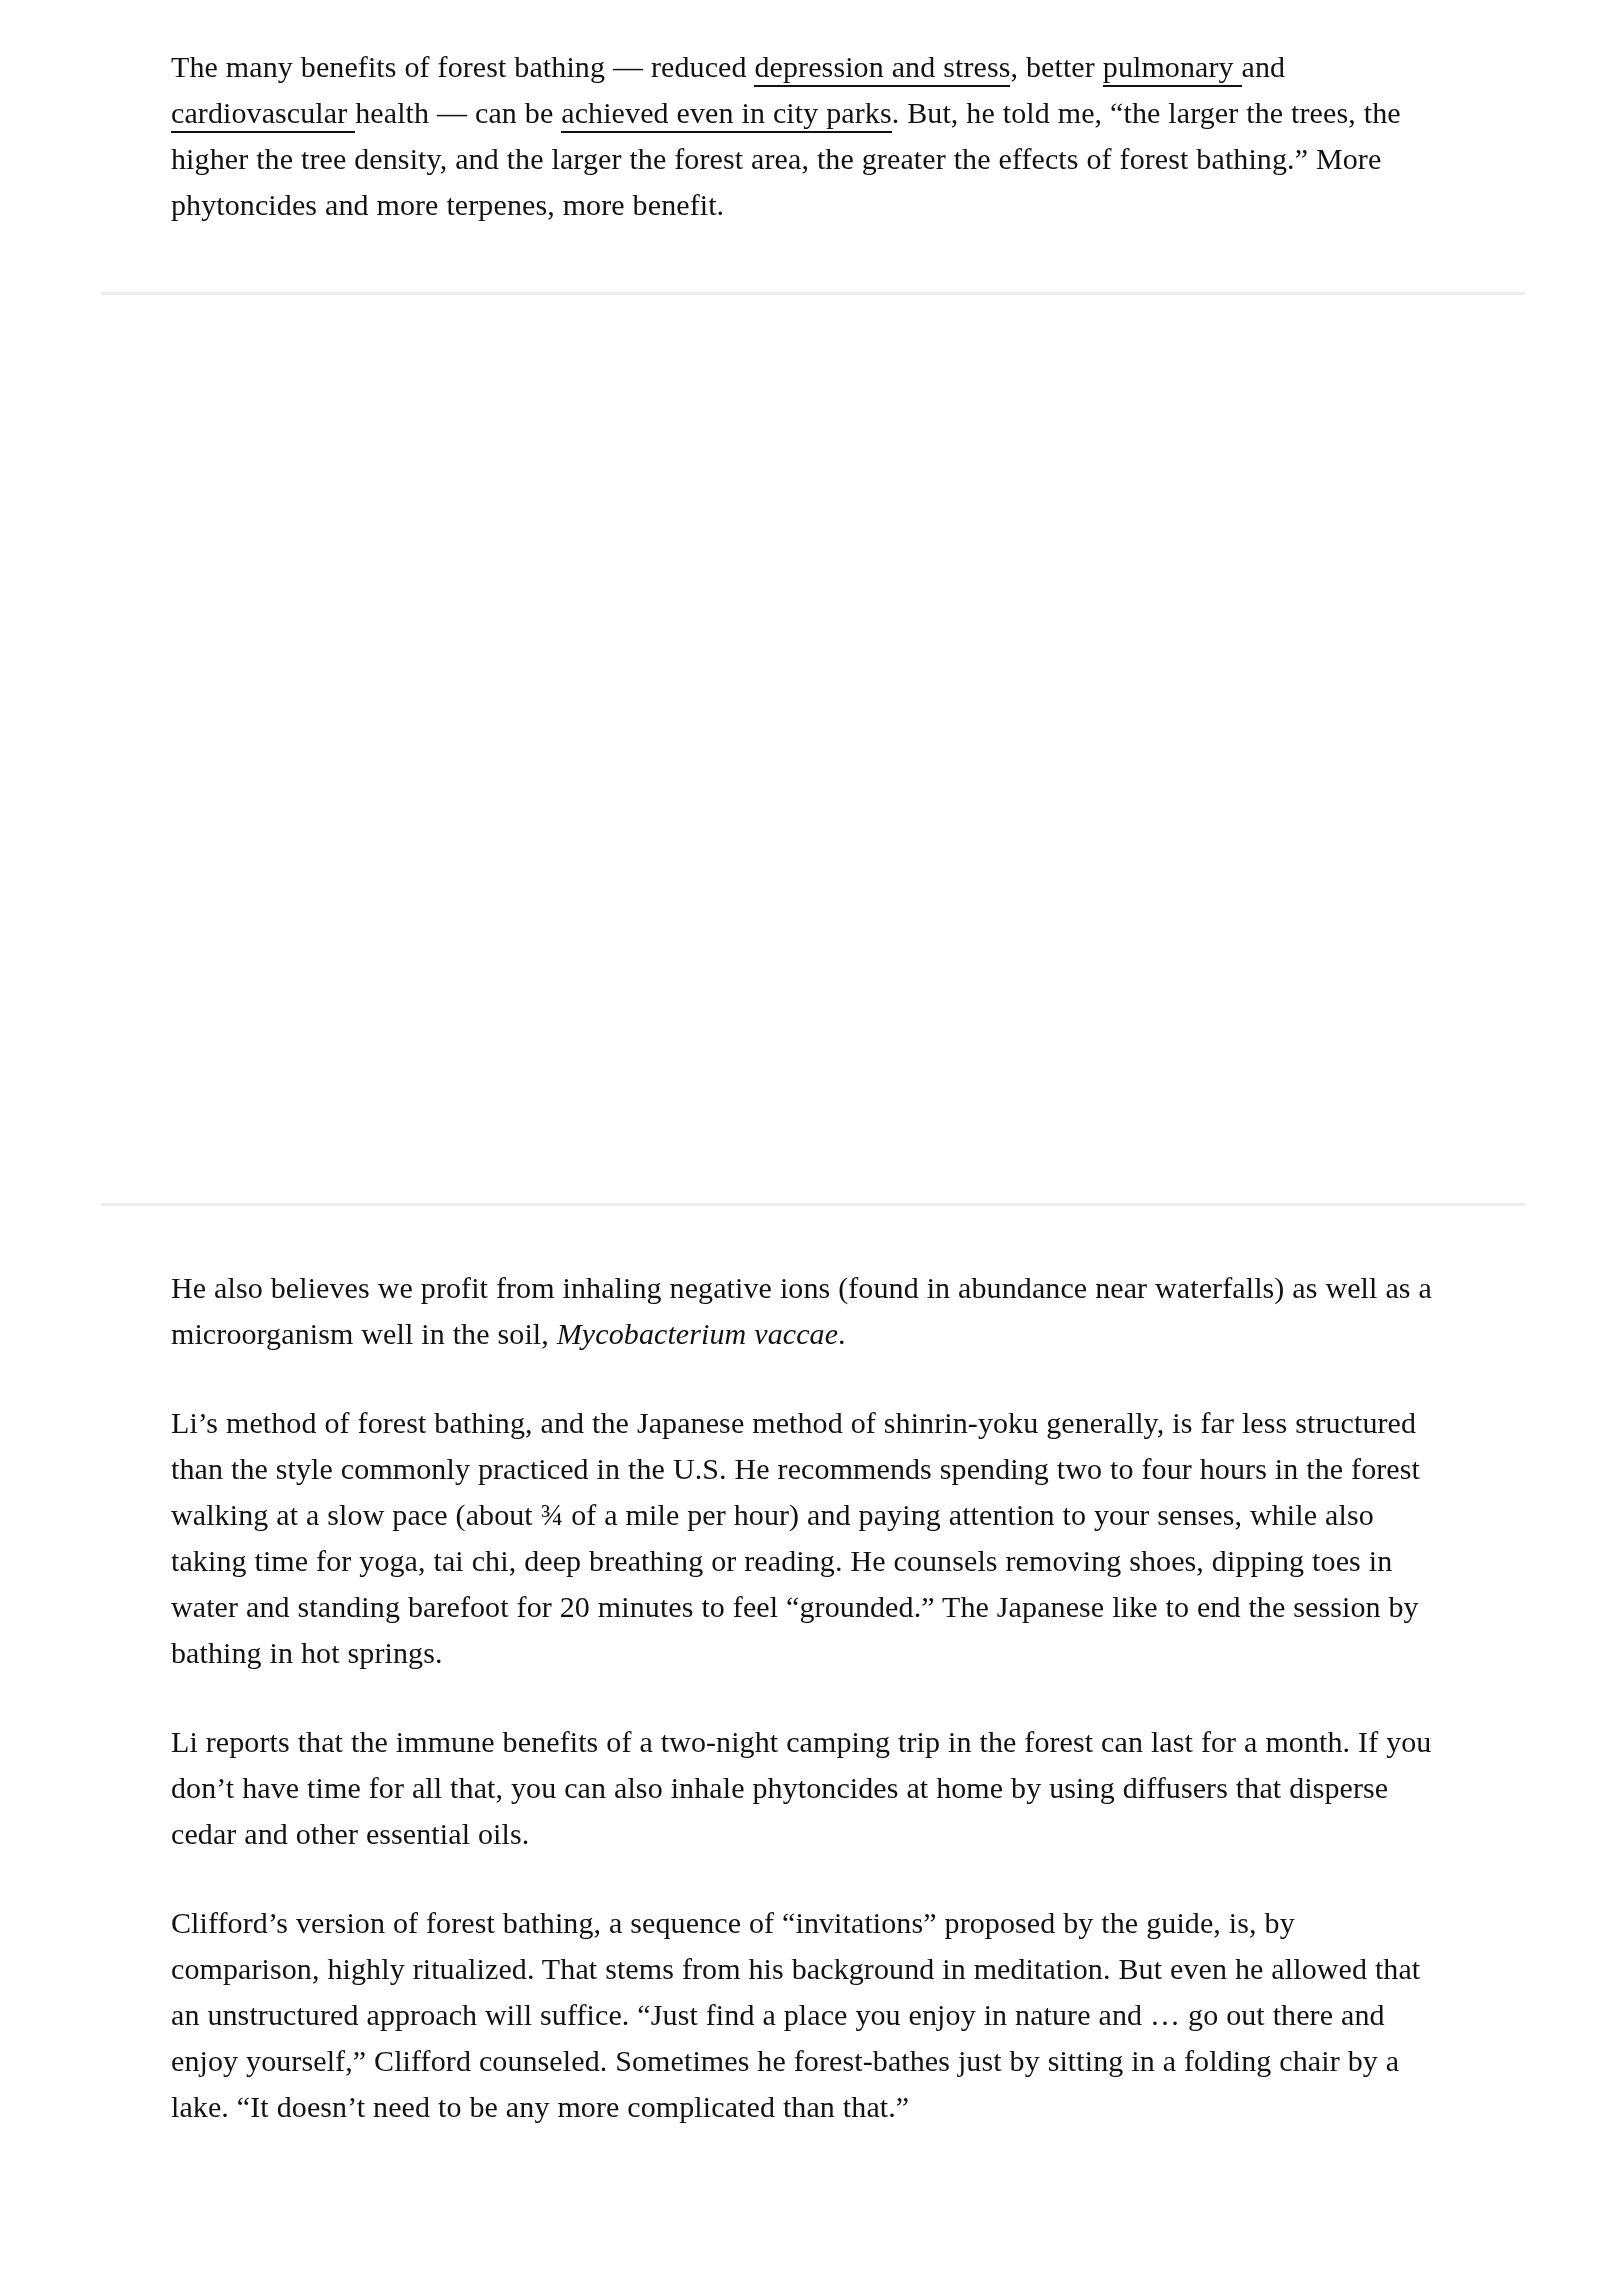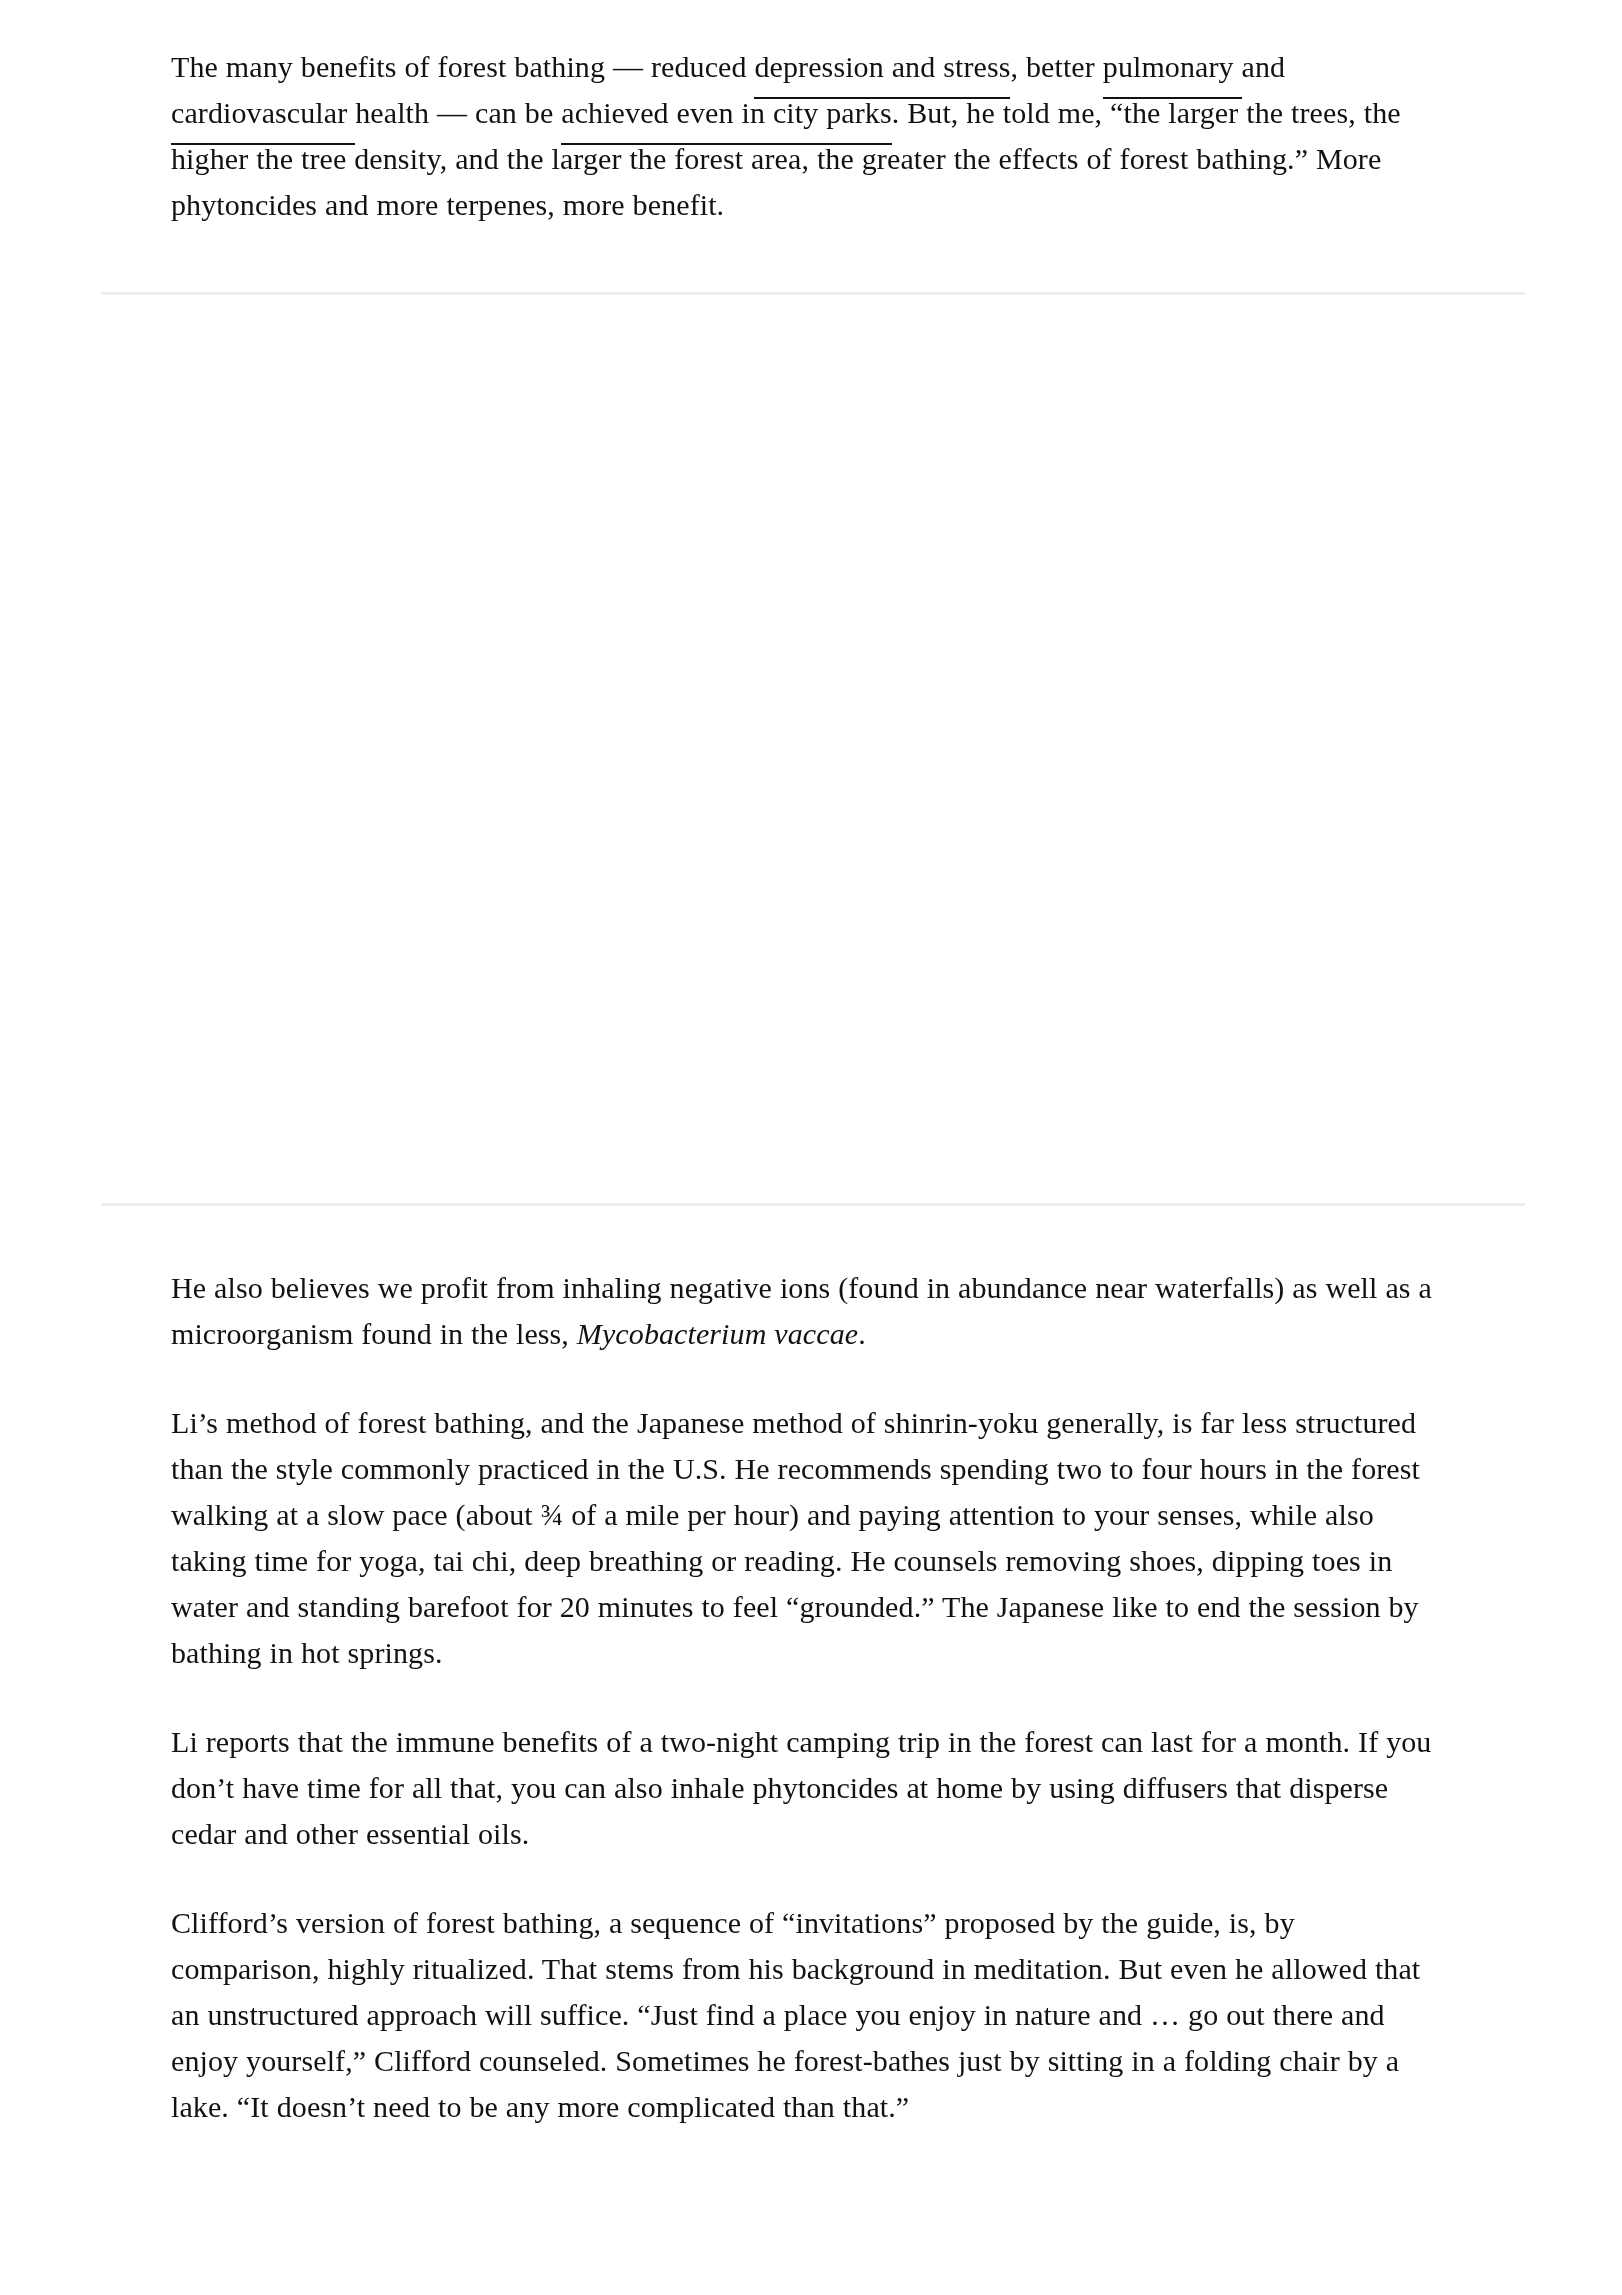--- a/index.html
+++ b/index.html
@@ -40,21 +40,21 @@
 
   .para em,
   .para .italic {
     font-style: italic;
   }
 
   a.inline-link {
     color: #121212;
     text-decoration: none;
     border-bottom: 2px solid #121212;
-    padding-bottom: 14px;
+    padding-bottom: 2px;
   }
 
   
   #intro-block {
     position: absolute;
     left: 171px;
     top: 44px;
     width: 1269px;
   }
 
@@ -98,20 +98,20 @@
       <p class="para"><span>The many benefits of forest bathing — reduced </span><a class="inline-link" href="#">depression and stress</a><span>, better </span><a class="inline-link" href="#">pulmonary </a><span>and </span><a class="inline-link" href="#">cardiovascular </a><span>health — can be </span><a class="inline-link" href="#">achieved even in city parks</a><span>. But, he told me, “the larger the trees, the higher the tree density, and the larger the forest area, the greater the effects of forest bathing.” More phytoncides and more terpenes, more benefit.</span></p>
     </section>
 
   <hr id="divider-top" class="divider">
 
   <div id="embedded-media"></div>
 
   <hr id="divider-bottom" class="divider">
 
   <section id="body-block">
-      <p class="para"><span>He also believes we profit from inhaling negative ions (found in abundance near waterfalls) as well as a microorganism found in the less, </span><em>Mycobacterium vaccae</em><span>.</span></p>
+      <p class="para"><span>He also believes we profit from inhaling negative ions (found in abundance near waterfalls) as well as a microorganism well in the soil, </span><em>Mycobacterium vaccae</em><span>.</span></p>
       <p class="para"><span>Li’s method of forest bathing, and the Japanese method of shinrin-yoku generally, is far less structured than the style commonly practiced in the U.S. He recommends spending two to four hours in the forest walking at a slow pace (about ¾ of a mile per hour) and paying attention to your senses, while also taking time for yoga, tai chi, deep breathing or reading. He counsels removing shoes, dipping toes in water and standing barefoot for 20 minutes to feel “grounded.” The Japanese like to end the session by bathing in hot springs.</span></p>
       <p class="para"><span>Li reports that the immune benefits of a two-night camping trip in the forest can last for a month. If you don’t have time for all that, you can also inhale phytoncides at home by using diffusers that disperse cedar and other essential oils.</span></p>
       <p class="para"><span>Clifford’s version of forest bathing, a sequence of “invitations” proposed by the guide, is, by comparison, highly ritualized. That stems from his background in meditation. But even he allowed that an unstructured approach will suffice. “Just find a place you enjoy in nature and … go out there and enjoy yourself,” Clifford counseled. Sometimes he forest-bathes just by sitting in a folding chair by a lake. “It doesn’t need to be any more complicated than that.”</span></p>
     </section>
 
 </div>
 
 
 </body></html>

